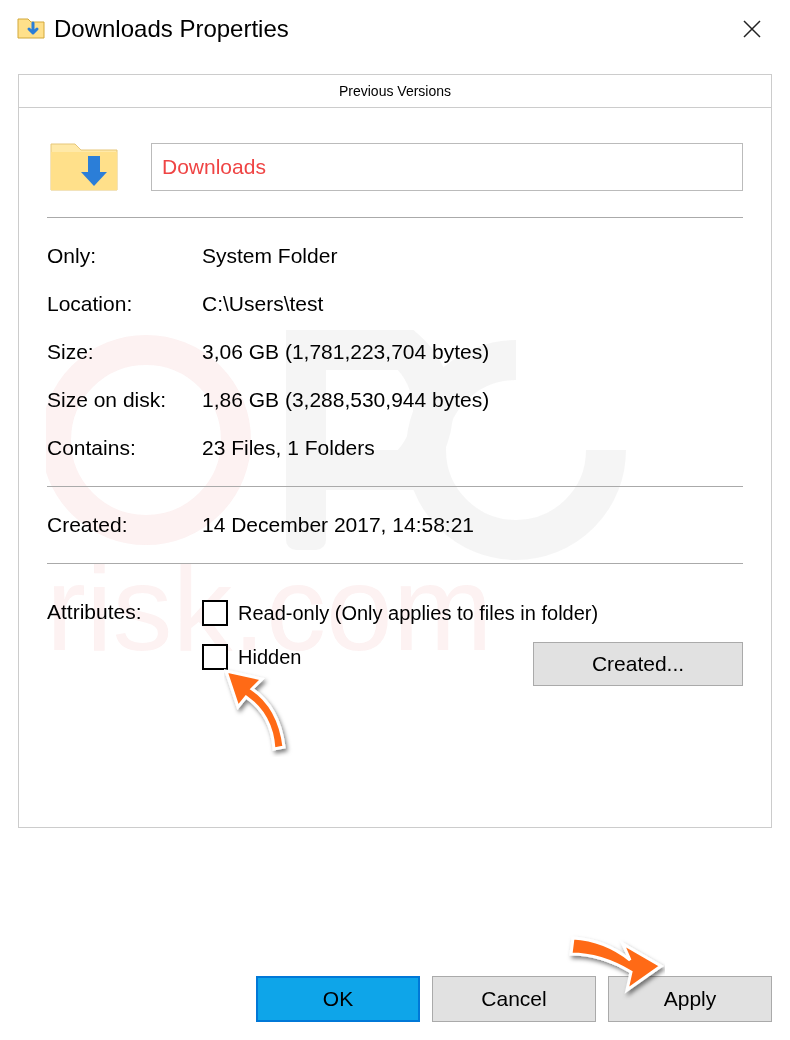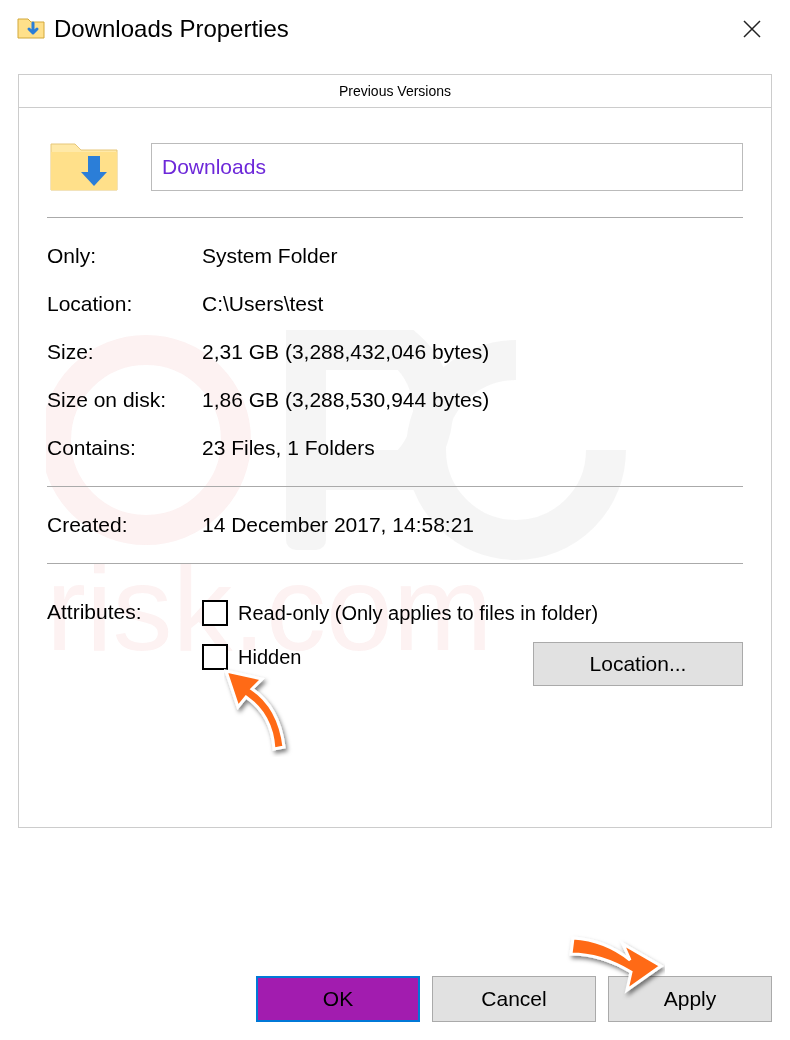--- a/index.html
+++ b/index.html
@@ -84,21 +84,21 @@
     align-items: center;
     margin-bottom: 14px;
   }
   .folder-icon { margin-right: 30px; }
   .name-field {
     flex: 1;
     height: 48px;
     border: 1px solid #bbb;
     padding: 0 10px;
     font-size: 21px;
-    color: #6d28d9;
+    color: #ef4444;
     display: flex;
     align-items: center;
   }
 
   .sep {
     border: none;
     border-top: 1px solid #aaa;
     margin: 14px 0;
   }
 
@@ -154,21 +154,21 @@
 
   
   .bottom-bar {
     position: absolute;
     bottom: 18px;
     right: 18px;
     display: flex;
     gap: 12px;
   }
   .bottom-bar .btn { width: 164px; height: 46px; }
-  .btn.primary { border: 2px solid #0078d7; background: #a21caf; }
+  .btn.primary { border: 2px solid #0078d7; background: #0ea5e9; }
 
   
   .arrow1, .arrow2 { position: absolute; pointer-events: none; }
   .arrow1 { left: 224px; top: 667px; }
   .arrow2 { left: 565px; top: 920px; }
 
   
   .wm {
     position: absolute;
     left: 30px;
@@ -237,21 +237,21 @@
   <div class="kv-row">
     <div class="kv-label">Only:</div>
     <div class="kv-val">System Folder</div>
   </div>
   <div class="kv-row">
     <div class="kv-label">Location:</div>
     <div class="kv-val">C:\Users\test</div>
   </div>
   <div class="kv-row">
     <div class="kv-label">Size:</div>
-    <div class="kv-val">2,31 GB (3,288,432,046 bytes)</div>
+    <div class="kv-val">3,06 GB (1,781,223,704 bytes)</div>
   </div>
   <div class="kv-row">
     <div class="kv-label">Size on disk:</div>
     <div class="kv-val">1,86 GB (3,288,530,944 bytes)</div>
   </div>
   <div class="kv-row">
     <div class="kv-label">Contains:</div>
     <div class="kv-val">23 Files, 1 Folders</div>
   </div>
 
@@ -269,21 +269,21 @@
     <div class="attrs-right">
       <div class="chk-line">
         <div class="chk"></div>
         <span>Read-only (Only applies to files in folder)</span>
       </div>
       <div class="chk-line">
         <div class="chk"></div>
         <span>Hidden</span>
       </div>
       <div class="attr-buttons">
-        <div class="btn adv-btn">Location...</div>
+        <div class="btn adv-btn">Created...</div>
       </div>
     </div>
   </div>
 
 </div>
 
 <div class="bottom-bar">
   <div class="btn primary">OK</div>
   <div class="btn">Cancel</div>
   <div class="btn">Apply</div>

